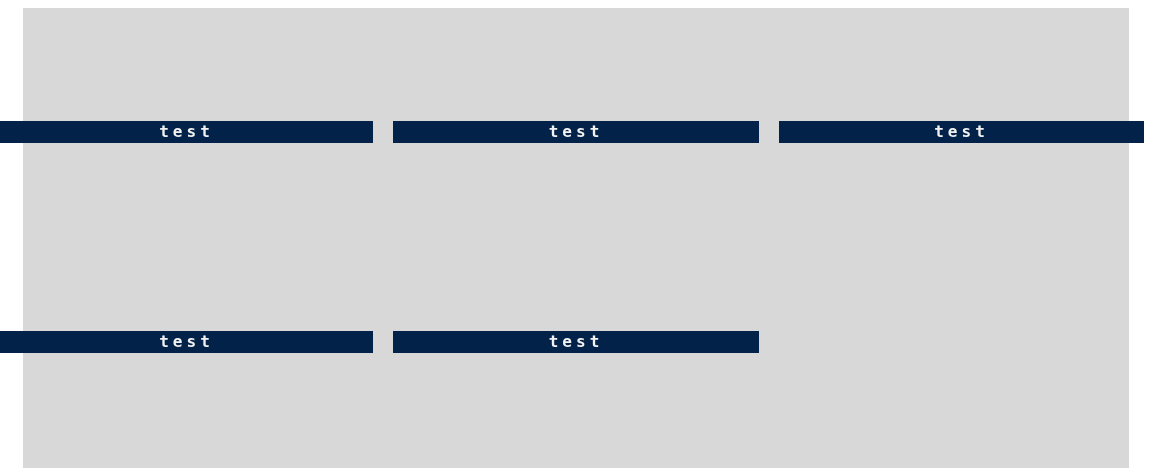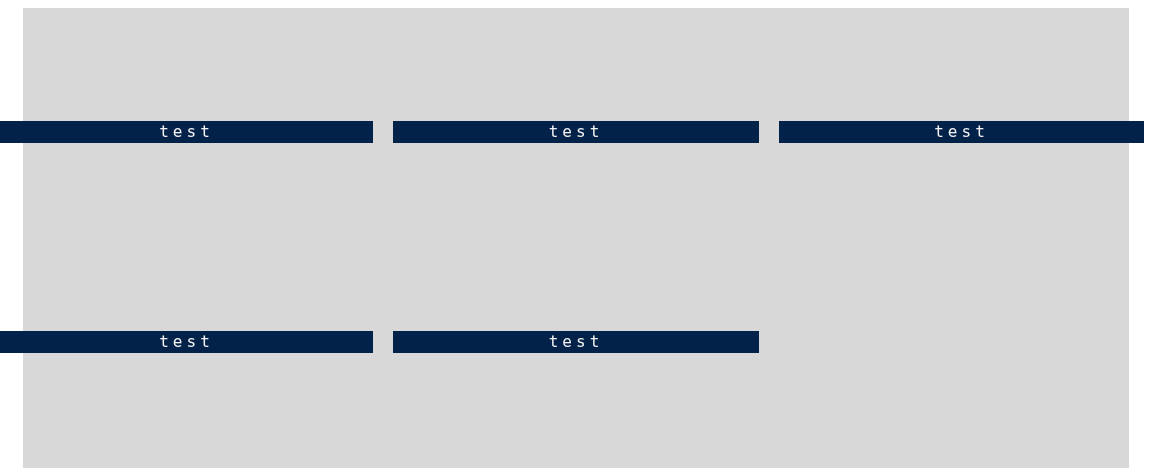--- a/index.html
+++ b/index.html
@@ -28,20 +28,21 @@
     background: var(--bar-bg, #032249);
     color: var(--bar-fg, #f2f2f2);
     display: flex;
     align-items: center;
     justify-content: center;
     font-size: 16px;
     letter-spacing: 4px;
     line-height: 22px;
     white-space: nowrap;
     box-sizing: border-box;
+    font-weight: bold;
   }
   
   .bar-r1c1 { left: 0px;   top: 121px; width: 373px; }
   .bar-r1c2 { left: 393px; top: 121px; width: 366px; }
   .bar-r1c3 { left: 779px; top: 121px; width: 365px; }
   
   .bar-r2c1 { left: 0px;   top: 331px; width: 373px; }
   .bar-r2c2 { left: 393px; top: 331px; width: 366px; }
 </style>
 </head>

